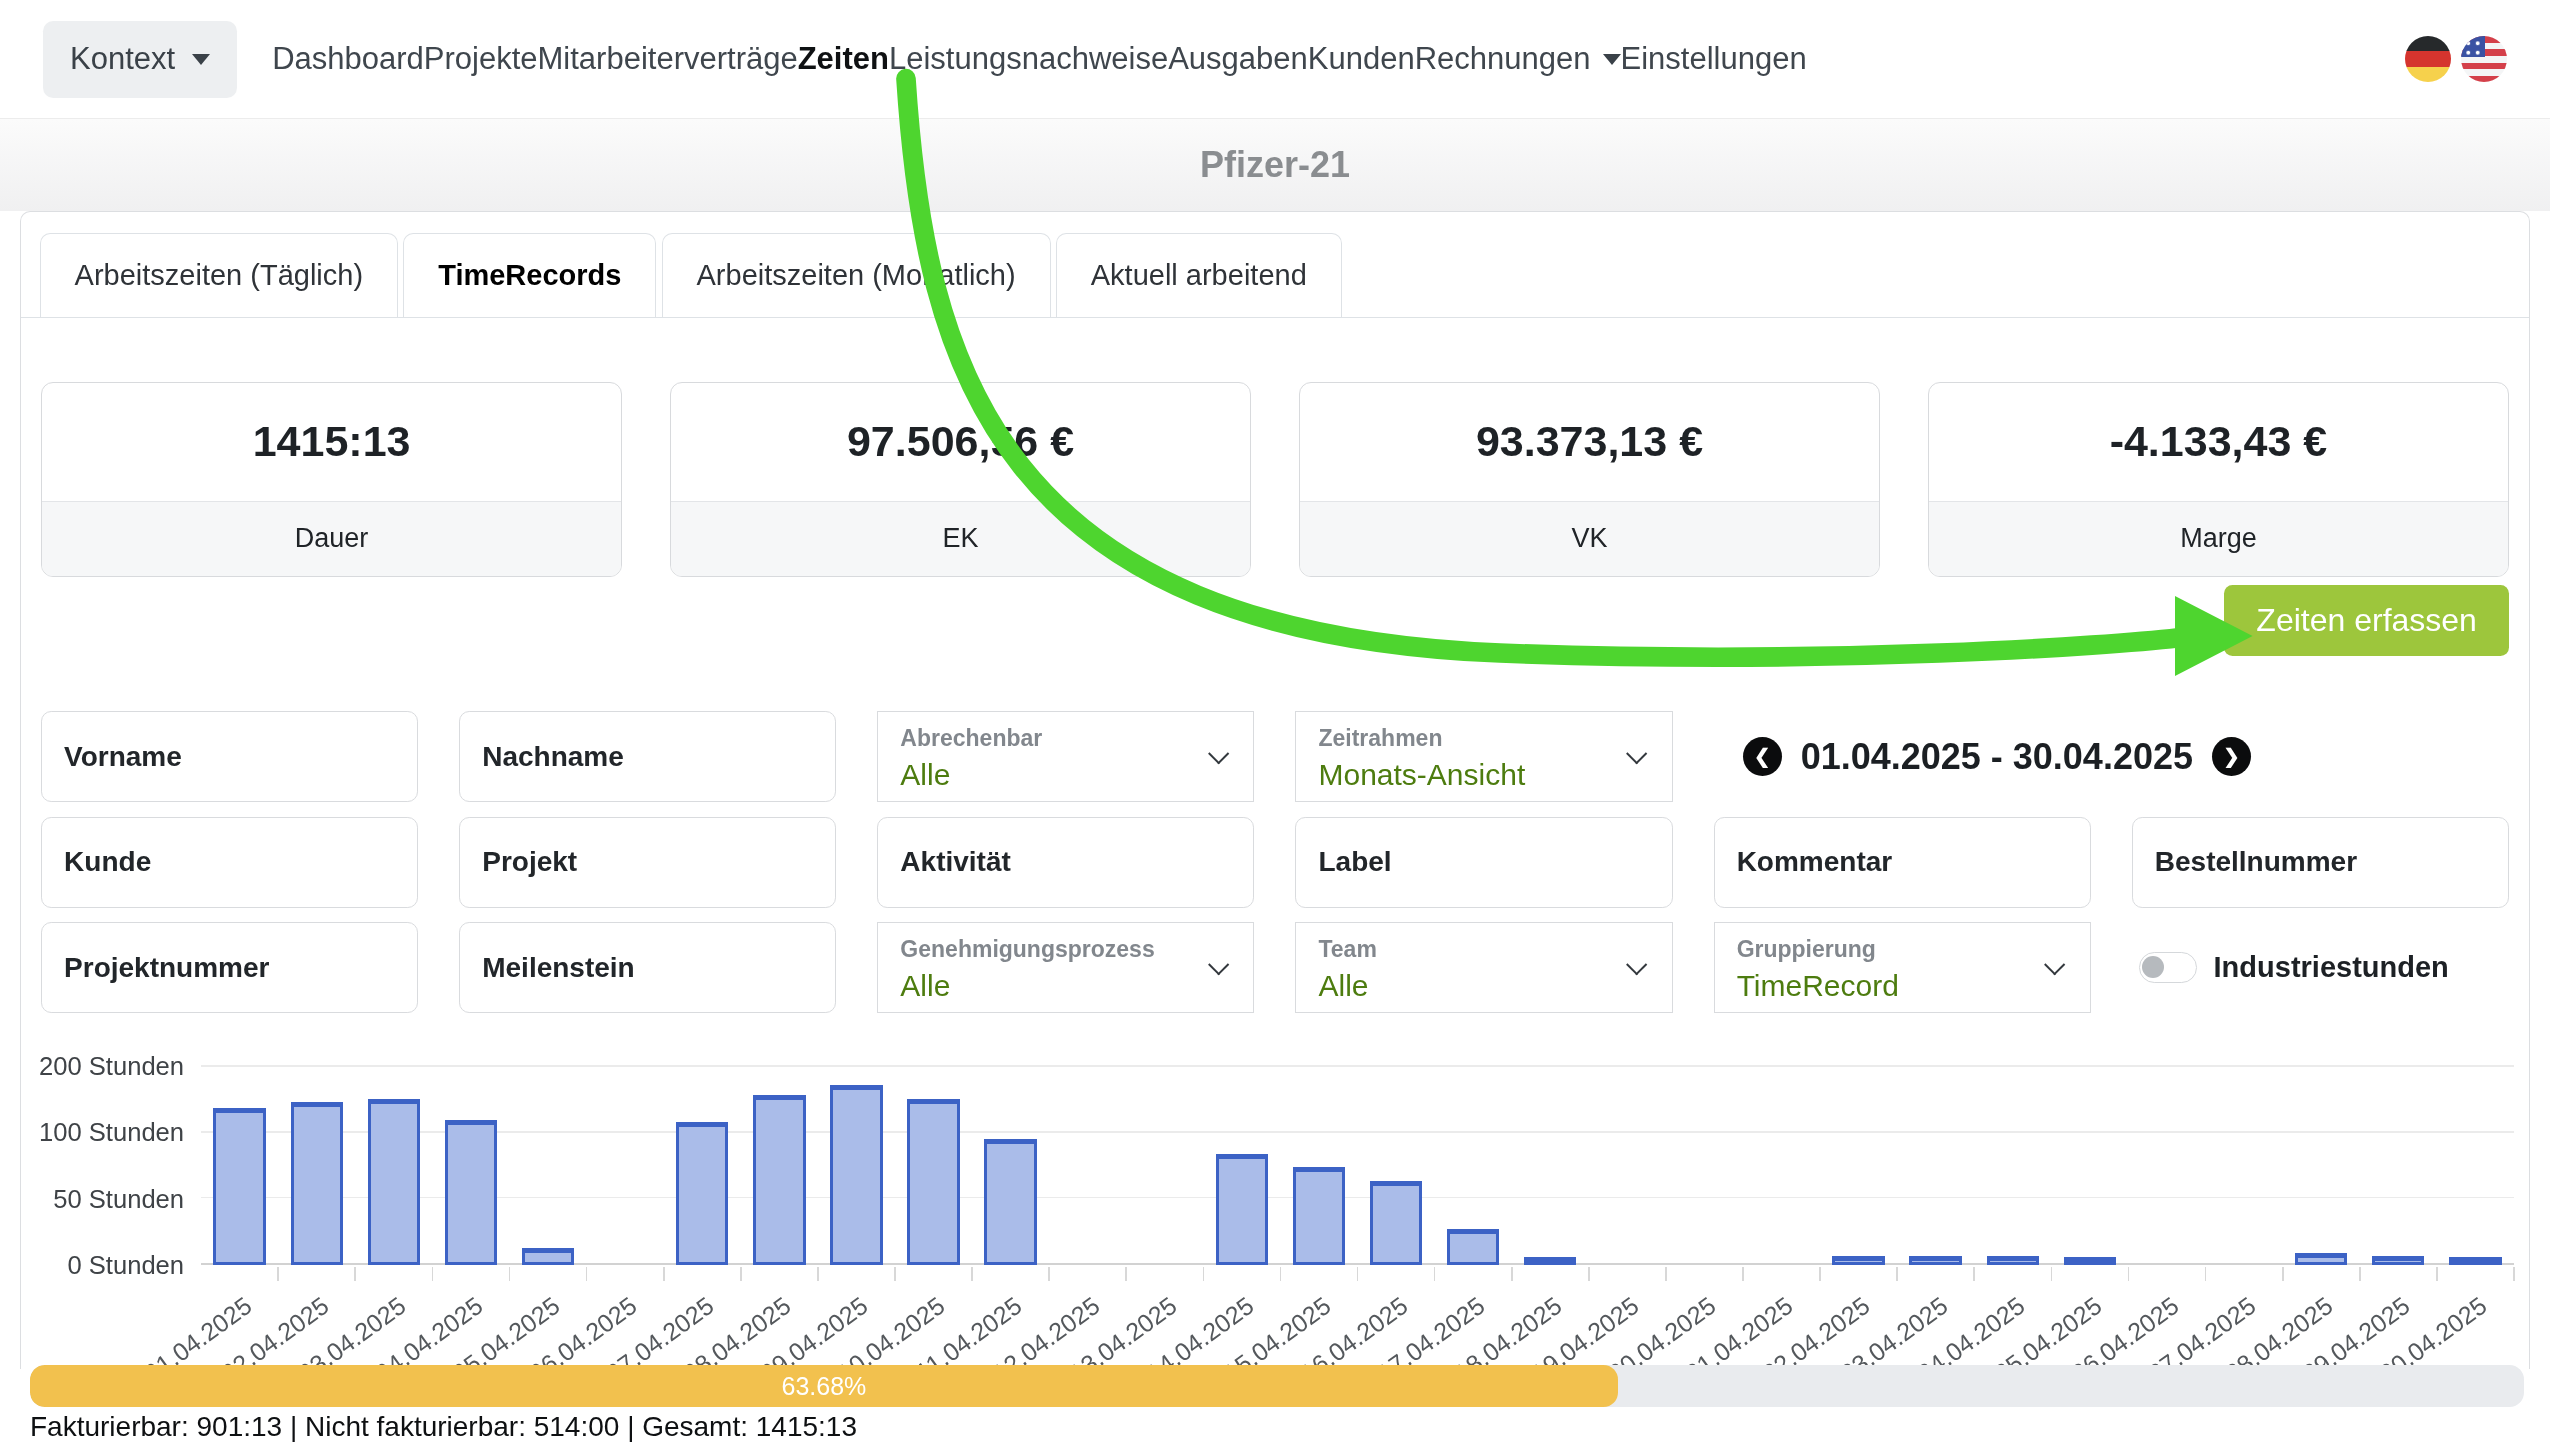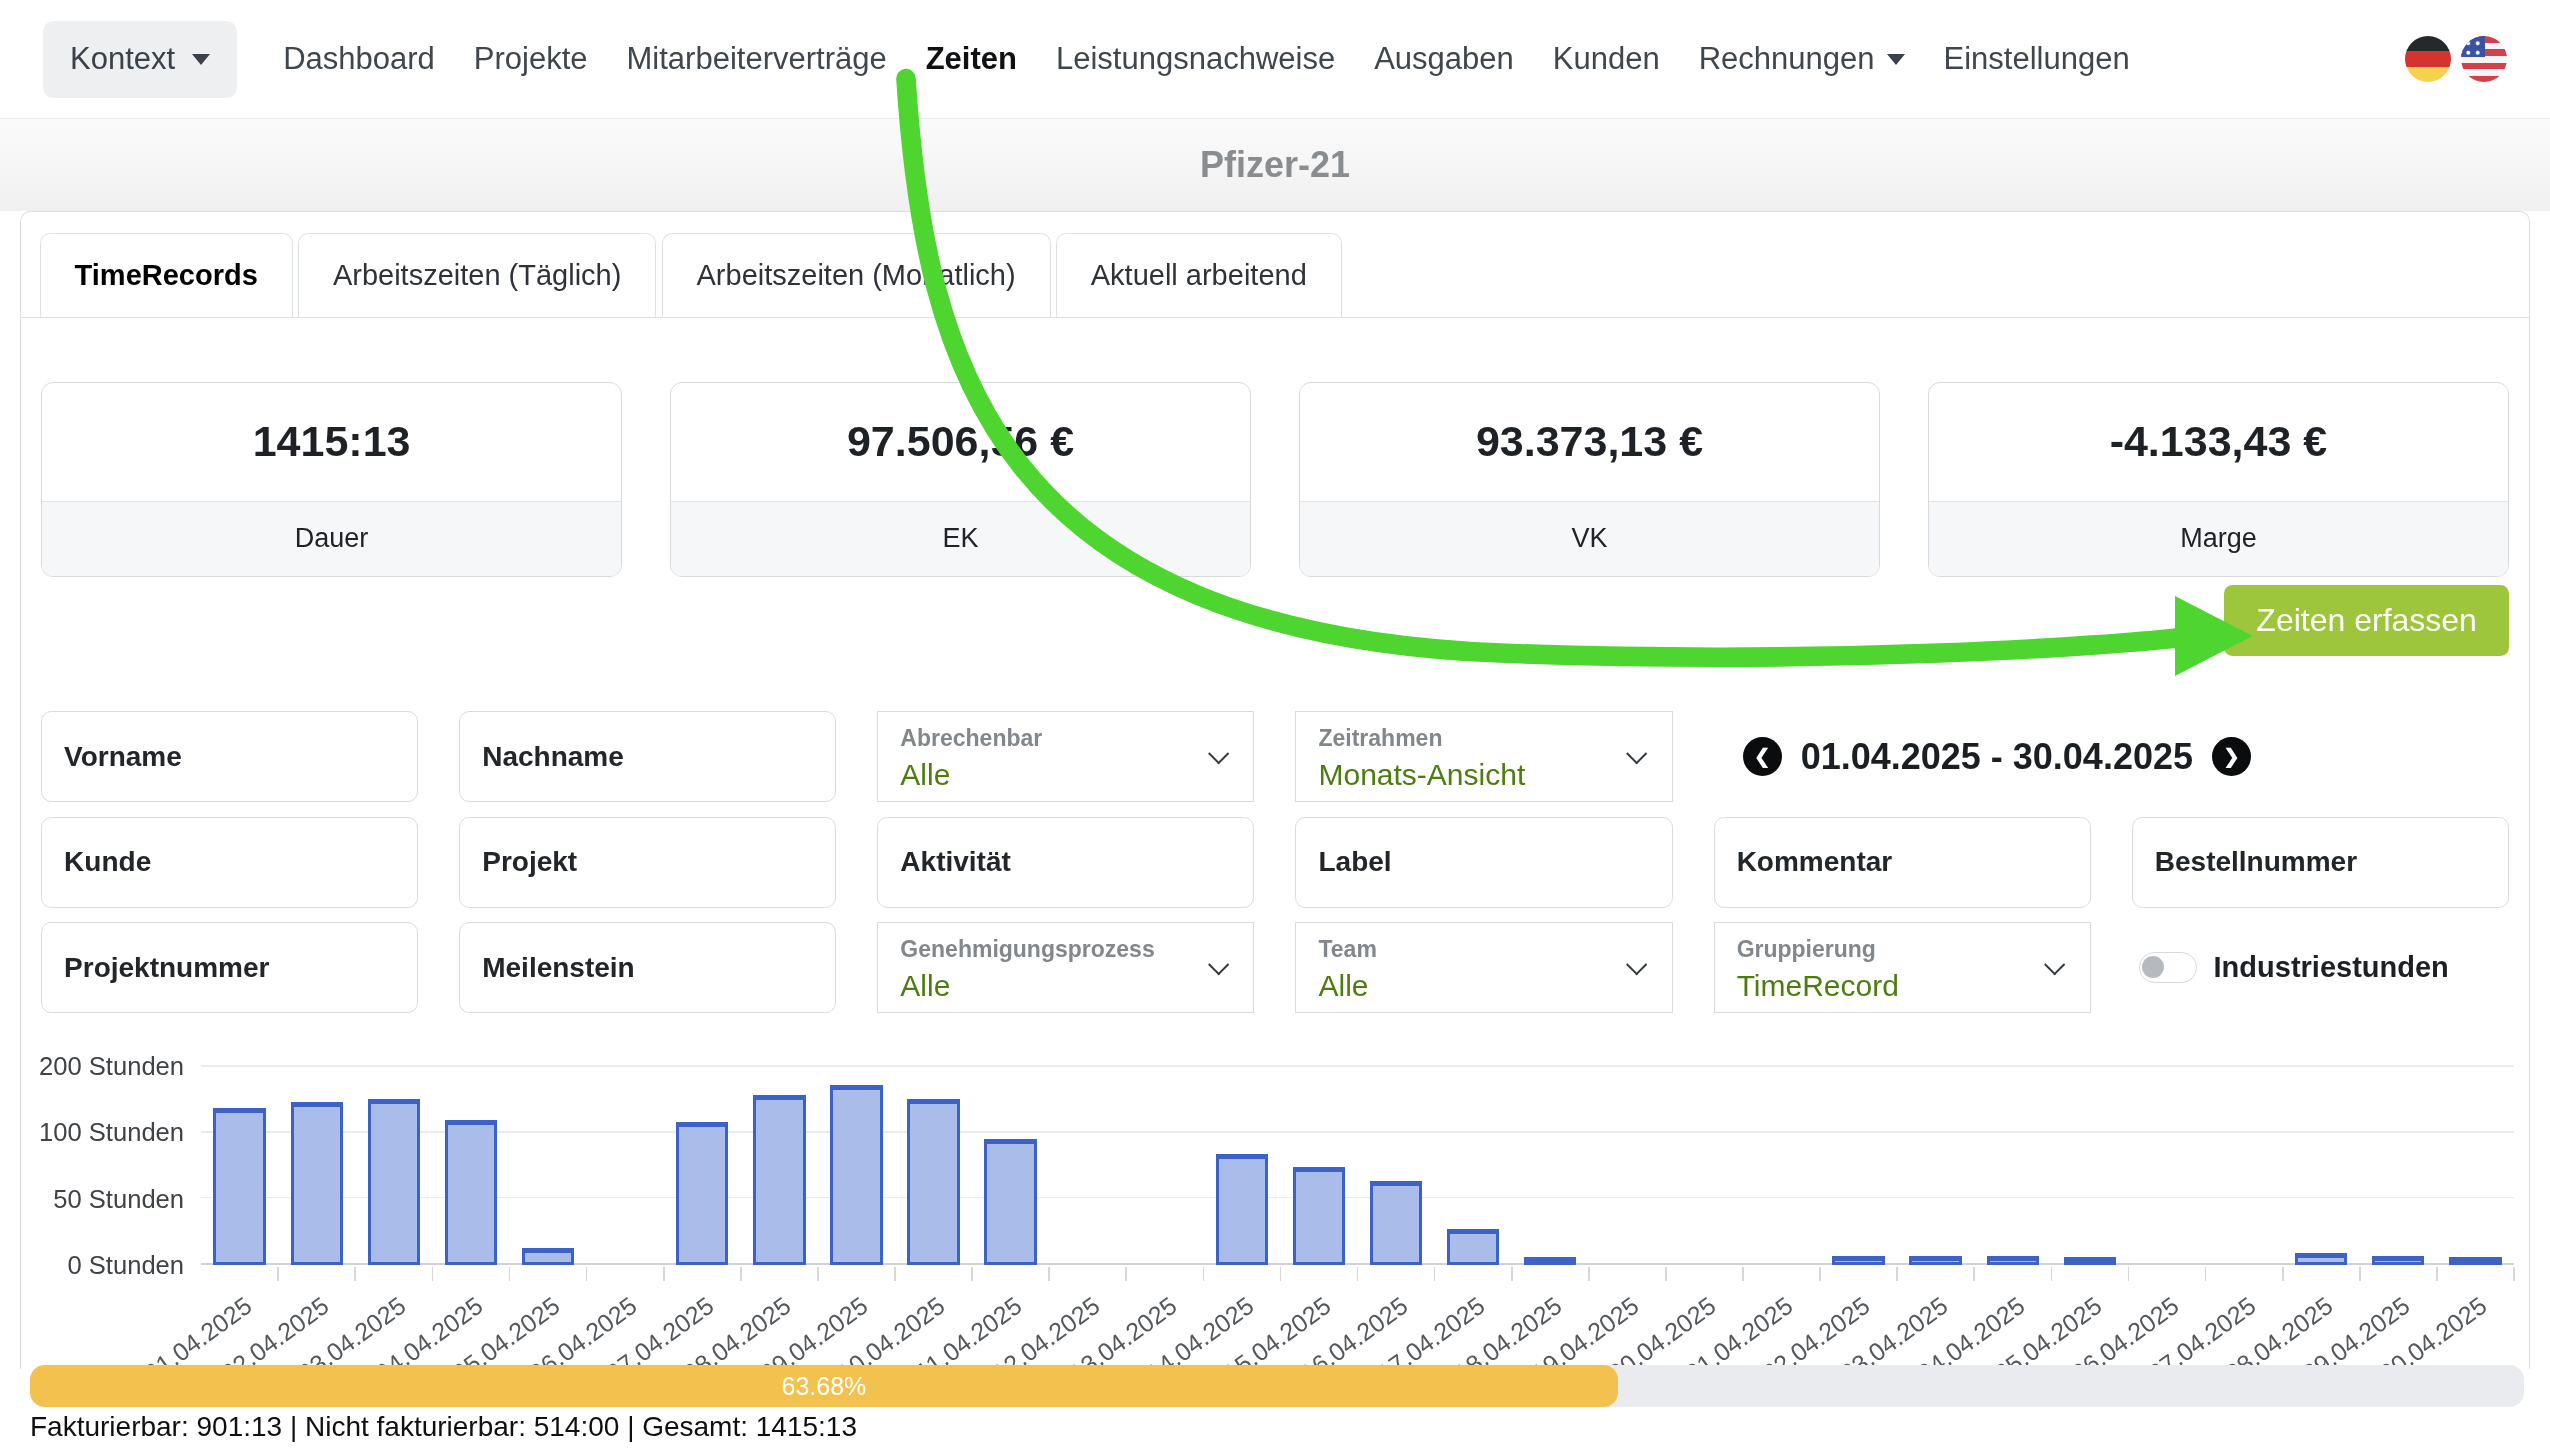--- a/index.html
+++ b/index.html
@@ -14,21 +14,21 @@
     width:2550px;height:1451px;position:relative;overflow:hidden;
     font-family:"Liberation Sans",sans-serif;background:#fff;color:#222;
   }
   
   .navbar{height:118px;display:flex;align-items:center;padding:0 43px;background:#fff}
   .context-btn{display:flex;align-items:center;gap:17px;background:#edeff1;border:none;
     border-radius:10.2px;padding:20.5px 27px;font-size:31px;color:#3a4148;cursor:pointer;
     font-family:inherit}
   .caret-down{width:0;height:0;border-left:9.4px solid transparent;border-right:9.4px solid transparent;
     border-top:11px solid #3a4148}
-  .nav-items{display:flex;list-style:none;gap:39px;margin-left:46px}
+  .nav-items{display:flex;list-style:none;margin-left:35px}
   .nav-item{font-size:31px;color:#3f464d;cursor:pointer;display:flex;align-items:center;gap:12px;white-space:nowrap}
   .nav-item.active{font-weight:700;color:#0f1113}
   .flags{margin-left:auto;display:flex;gap:10.2px;align-items:center}
   .flag{width:46px;height:46px;border-radius:50%;cursor:pointer;position:relative;overflow:hidden;flex:none}
   .flag-de{background:linear-gradient(180deg,#26292b 0 33.3%,#d5342e 33.3% 66.6%,#f6d14c 66.6% 100%)}
   .flag-us{background:repeating-linear-gradient(180deg,#d4404a 0 6.6px,#f4f5f6 6.6px 13.3px)}
   .flag-us::before{content:"";position:absolute;left:0;top:0;width:52%;height:46%;background:#3a52a3;
     background-image:radial-gradient(#fff 1.7px,transparent 2.2px);background-size:9.4px 9.4px;background-position:2.6px 2.6px}
   
   .page-head{height:93px;background:linear-gradient(180deg,#fbfbfb,#f0f0f1);
@@ -144,22 +144,22 @@
   </div>
 </nav>
 
 <div class="page-head">
   <div class="page-title">Pfizer-21</div>
 </div>
 
 <div class="main-card">
 
   <div class="tabs-row">
+      <div class="tab">Arbeitszeiten (Täglich)</div>
       <div class="tab active">TimeRecords</div>
-      <div class="tab">Arbeitszeiten (Täglich)</div>
       <div class="tab">Arbeitszeiten (Monatlich)</div>
       <div class="tab">Aktuell arbeitend</div>
     </div>
 
   <div class="cards">
       <div class="card">
         <div class="card-value">1415:13</div>
         <div class="card-label">Dauer</div>
       </div>
       <div class="card">

